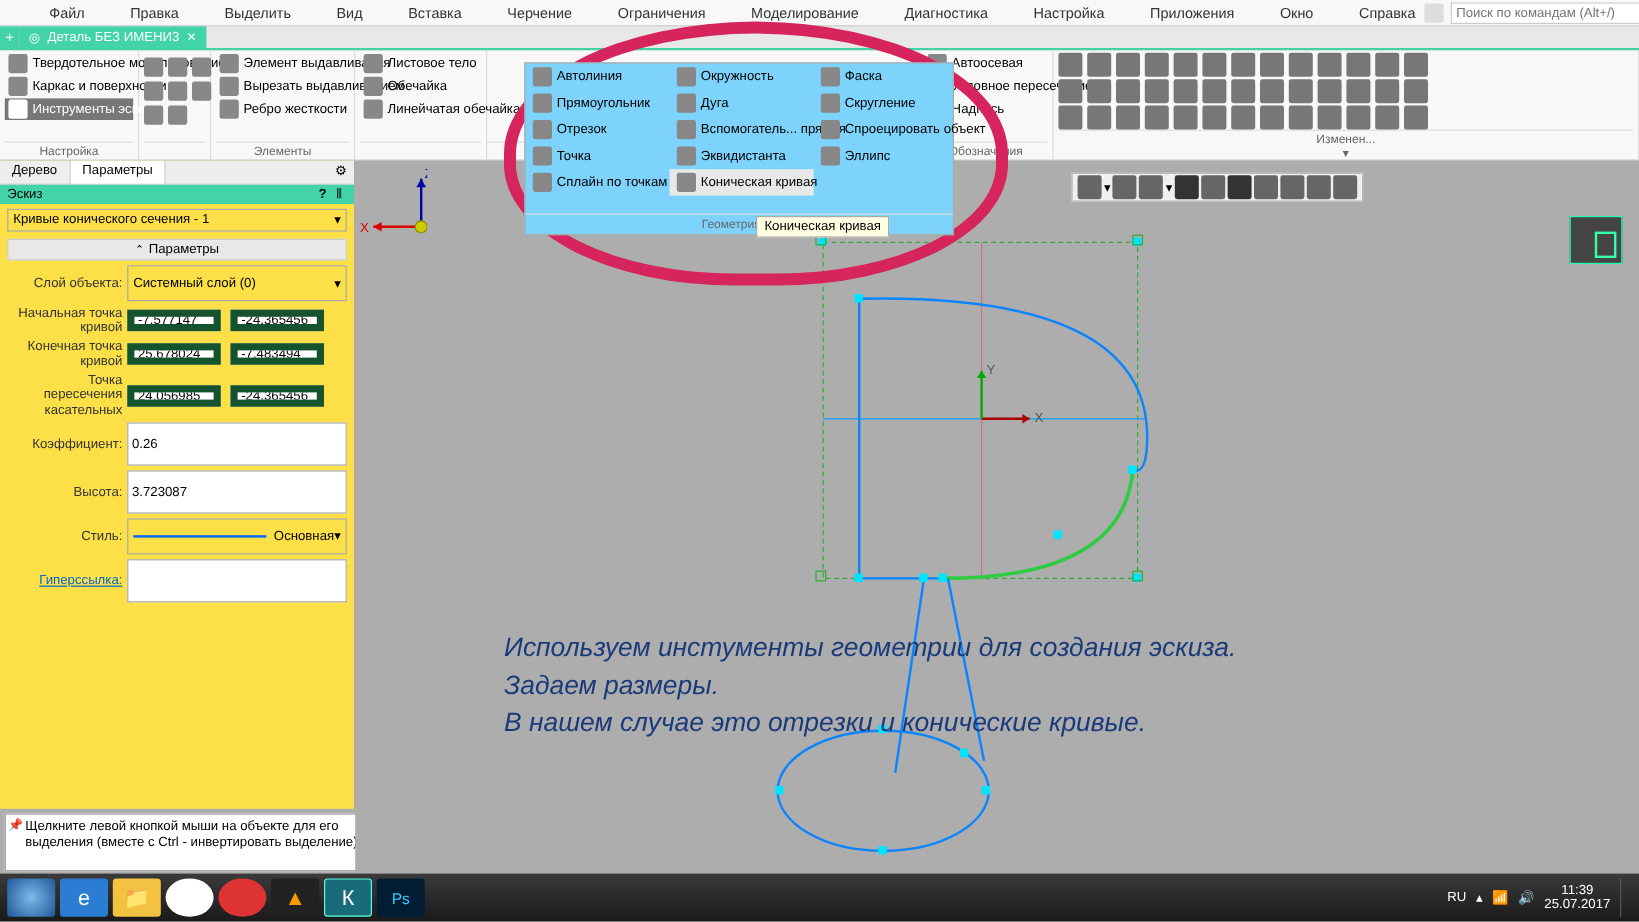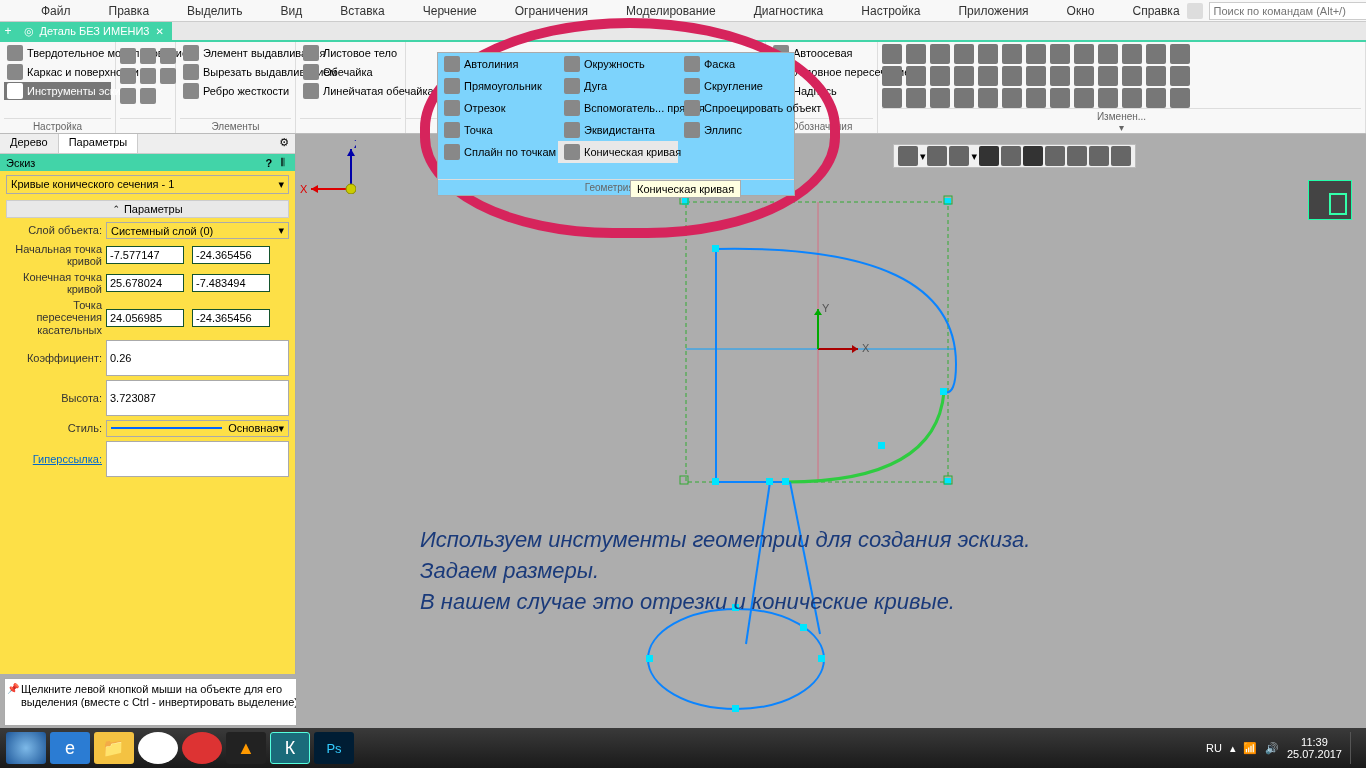--- a/index.html
+++ b/index.html
@@ -48,22 +48,22 @@
 .panel-header { background: #42d4a8; color: #000; padding: 2px 6px; display: flex; align-items: center; font-size: 11px; }
 .panel-header .help { margin-left: auto; font-weight: bold; padding: 0 4px; }
 .dropdown-field { margin: 4px 6px; border: 1px solid #aaa; padding: 2px 4px; font-size: 11px; display: flex; }
 .dropdown-field .dd-arrow { margin-left: auto; }
 .section-header { background: #e8e8e8; text-align: center; padding: 2px; font-size: 11px; border: 1px solid #ccc; margin: 2px 6px; display: flex; justify-content: center; align-items: center; }
 .section-header::before { content: "⌃"; font-size: 9px; margin-right: 4px; }
 .prop-row { display: flex; align-items: center; margin: 2px 6px; font-size: 11px; }
 .prop-label { width: 100px; text-align: right; padding-right: 4px; color: #333; line-height: 1.1; }
 .prop-input { flex: 1; border: 1px solid #aaa; padding: 17px 3px; font-size: 11px; height: 18px; }
 .prop-two { display: flex; gap: 8px; flex: 1; }
-.prop-two input { width: 78px; border: 1px solid #14532d; padding: 1px 3px; font-size: 11px; height: 18px; }
-.style-box { flex: 1; border: 1px solid #aaa; height: 17px; display: flex; align-items: center; padding: 0 4px; font-size: 11px; }
+.prop-two input { width: 78px; border: 6px solid #14532d; padding: 1px 3px; font-size: 11px; height: 18px; }
+.style-box { flex: 1; border: 1px solid #aaa; height: 30px; display: flex; align-items: center; padding: 0 4px; font-size: 11px; }
 .style-line { flex: 1; height: 2px; background: #0066ff; margin-right: 6px; }
 .link-text { color: #0066cc; text-decoration: underline; }
 
 
 .hint-box { position: absolute; left: 4px; top: 678px; width: 318px; height: 48px; background: #fff; border: 1px solid #aaa; font-size: 11px; padding: 4px 18px 4px 16px; line-height: 1.2; }
 .hint-box .pin { position: absolute; left: 2px; top: 4px; font-size: 10px; }
 .hint-box .close { position: absolute; right: 4px; top: 2px; font-size: 11px; cursor: pointer; }
 
 
 .canvas { position: absolute; left: 296px; top: 134px; width: 1070px; height: 594px; background: #adadad; overflow: hidden; }

